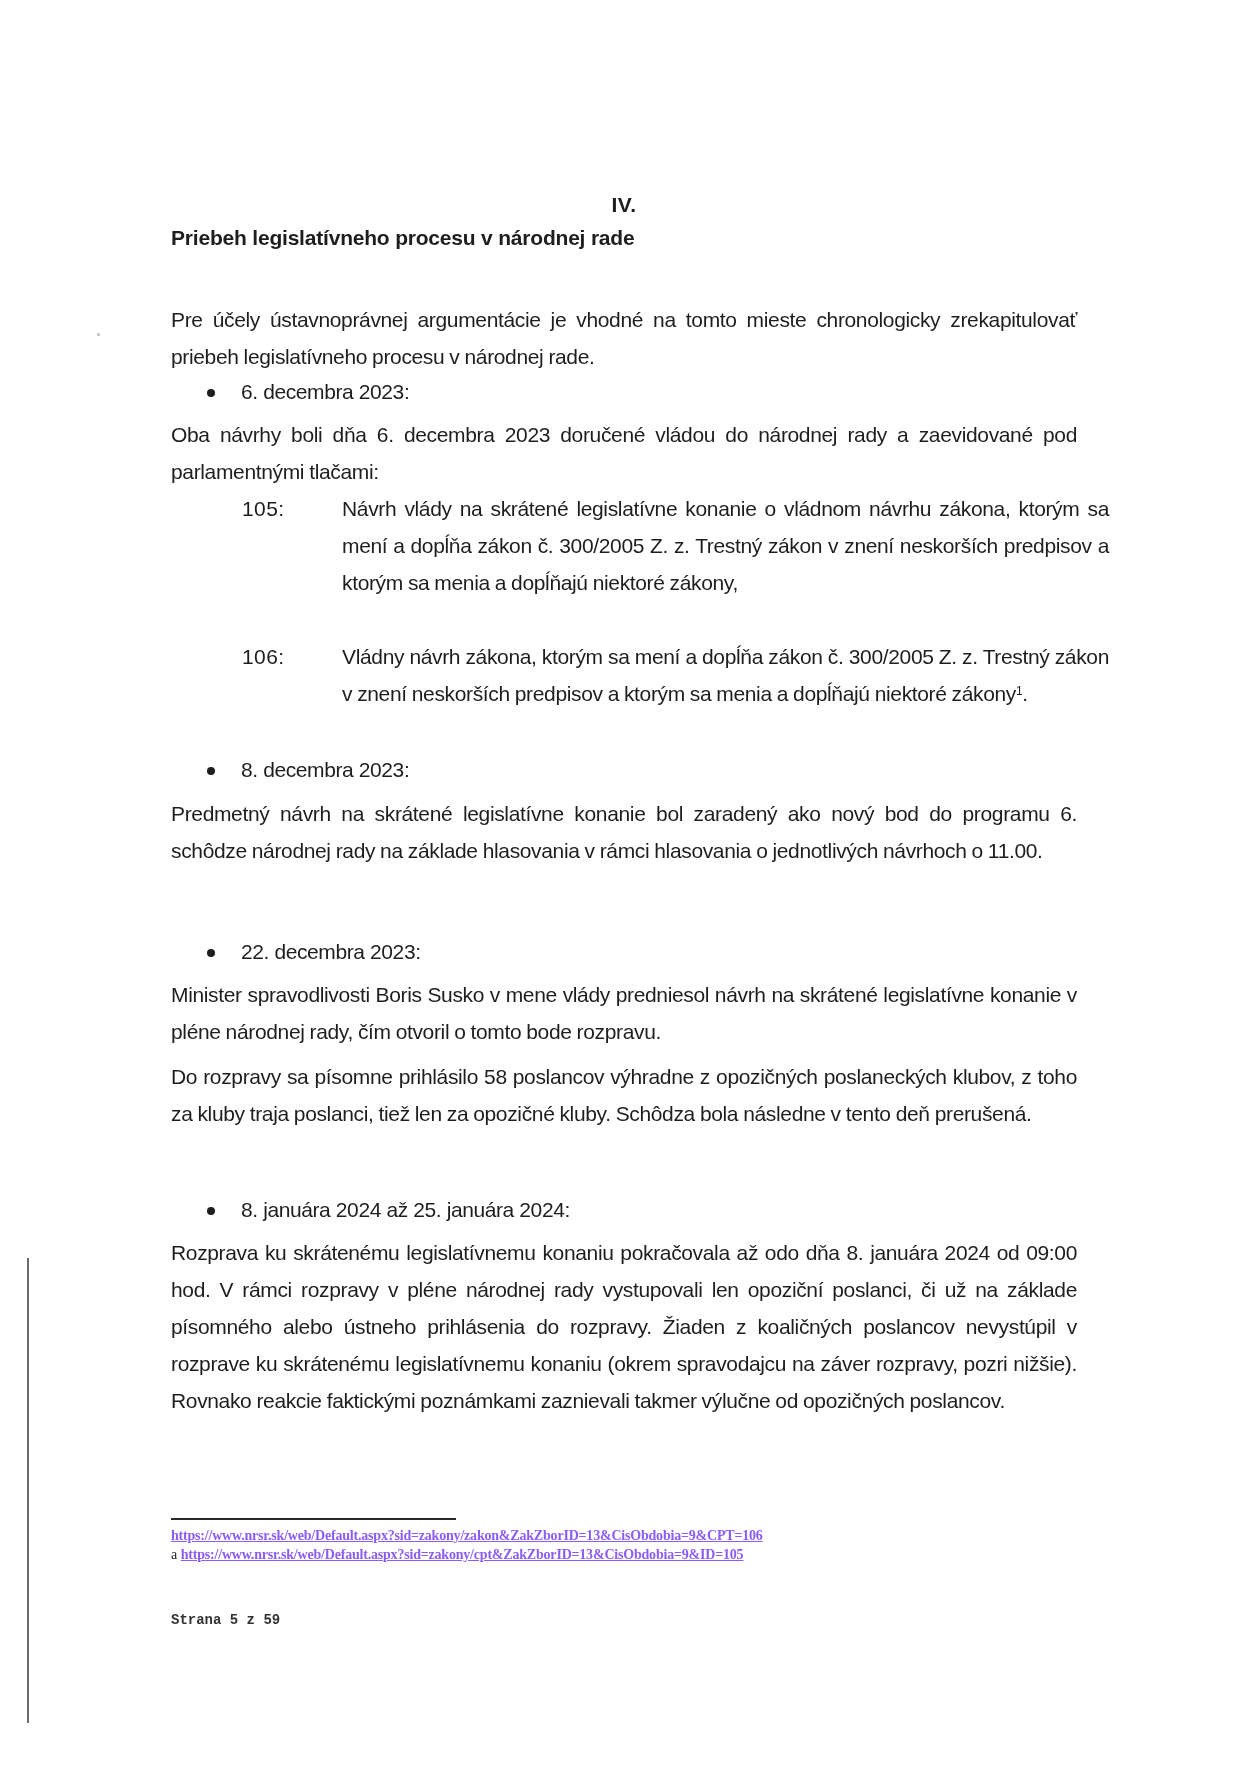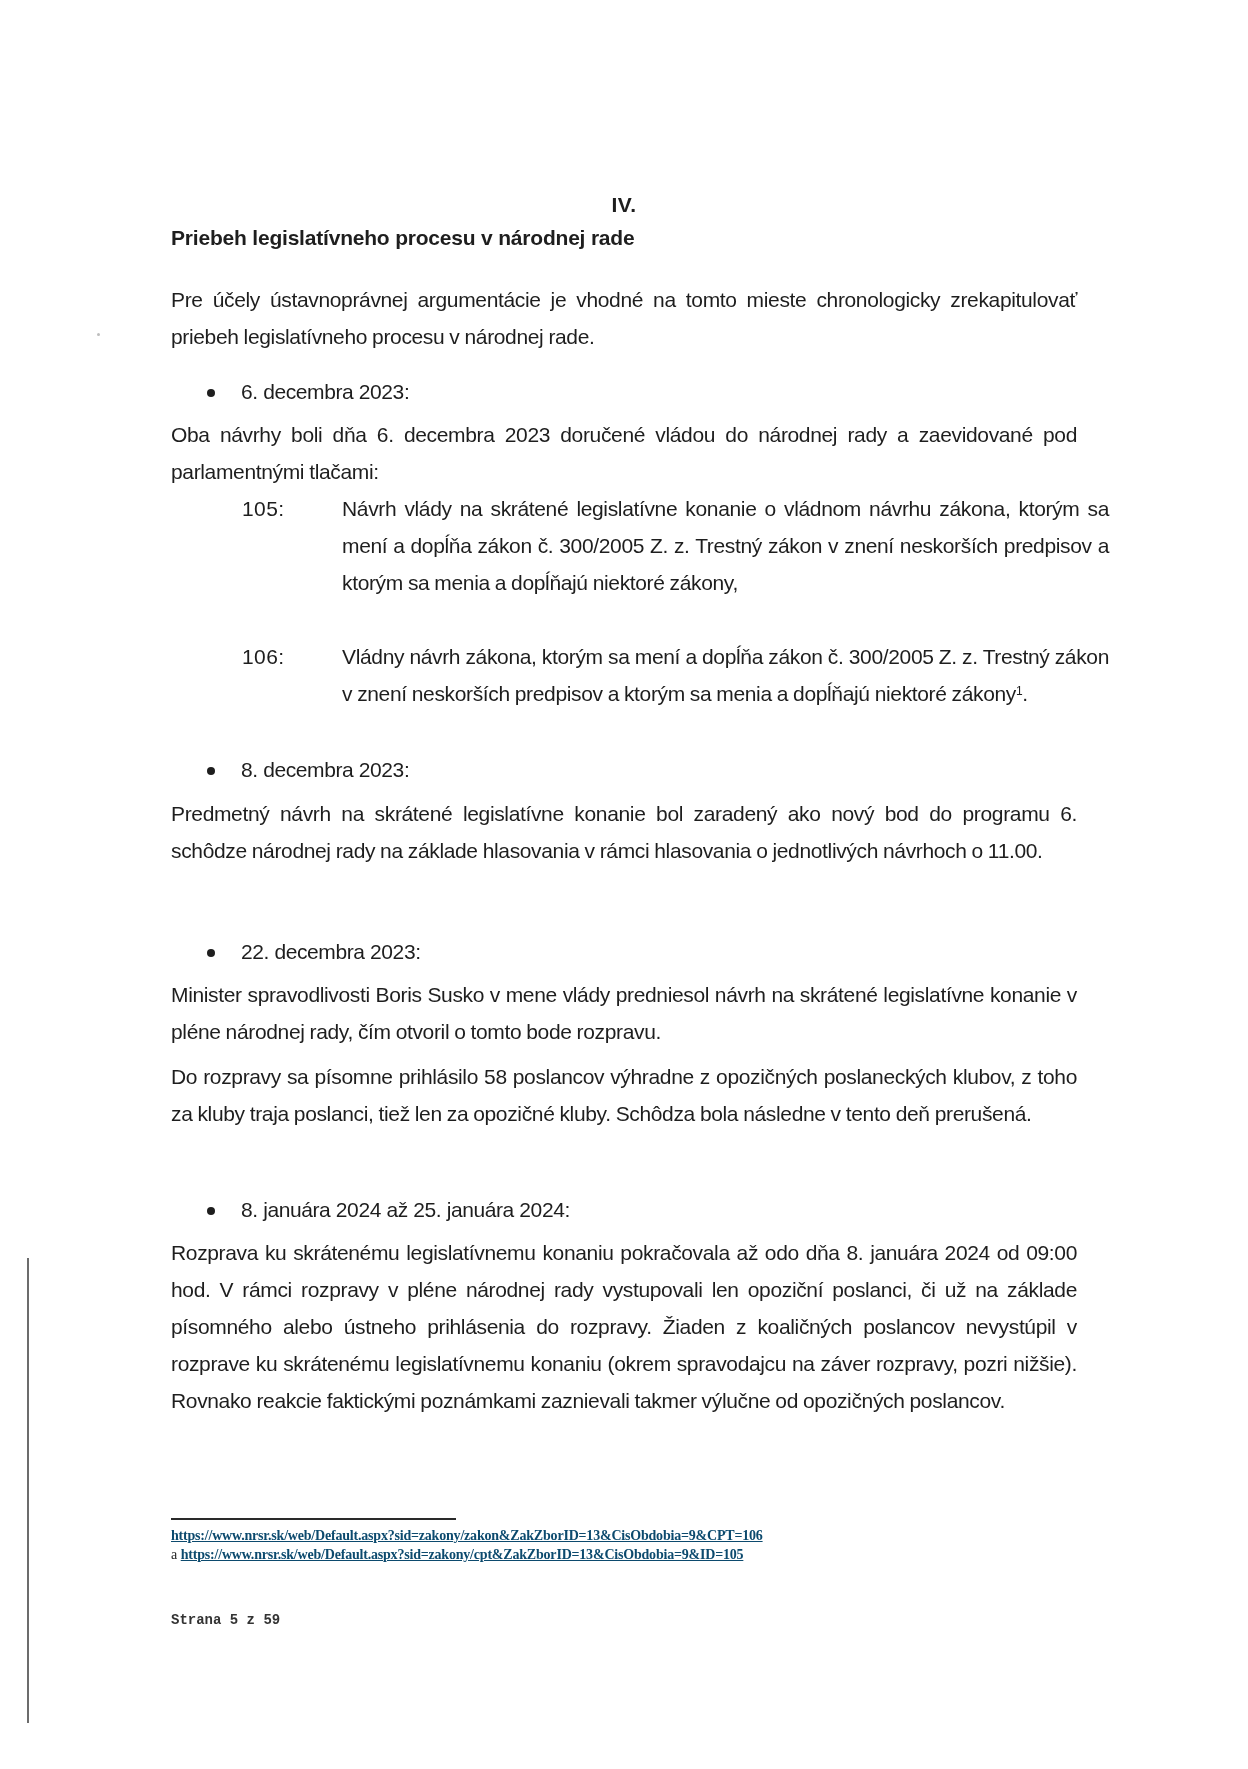--- a/index.html
+++ b/index.html
@@ -141,21 +141,21 @@
       font-family: "Liberation Serif", "DejaVu Serif", serif;
     }
     .footnote .fn-mark {
       font-size: 10px;
       vertical-align: top;
       position: relative;
       top: -1px;
       margin-right: 3px;
     }
     .footnote a {
-      color: #0c4a6e;
+      color: #8b5cf6;
       text-decoration: underline;
       font-weight: bold;
       letter-spacing: -0.2px;
     }
     .footnote .line {
       display: block;
       white-space: nowrap;
     }
     .page-num {
       position: absolute;
@@ -173,21 +173,21 @@
 
 <div class="page">
   <div class="scan-edge"></div>
   <div class="scan-speck"></div>
 
   <div class="content">
 
     <div class="section-num">IV.</div>
     <div class="section-title">Priebeh legislatívneho procesu v národnej rade</div>
 
-    <div class="para" style="top:281px;">Pre účely ústavnoprávnej argumentácie je vhodné na tomto mieste chronologicky zrekapitulovať priebeh legislatívneho procesu v národnej rade.</div>
+    <div class="para" style="top:301px;">Pre účely ústavnoprávnej argumentácie je vhodné na tomto mieste chronologicky zrekapitulovať priebeh legislatívneho procesu v národnej rade.</div>
 
     <div class="bullet" style="top:377px;">
       <span class="dot"></span>
       <span class="btext">6. decembra 2023:</span>
     </div>
     <div class="para" style="top:416px;">Oba návrhy boli dňa 6. decembra 2023 doručené vládou do národnej rady a zaevidované pod parlamentnými tlačami:</div>
 
     <div class="print-item" style="top:490px;">
       <span class="pnum">105:</span>
       <div class="ptext">Návrh vlády na skrátené legislatívne konanie o vládnom návrhu zákona, ktorým sa mení a dopĺňa zákon č. 300/2005 Z. z. Trestný zákon v znení neskorších predpisov a ktorým sa menia a dopĺňajú niektoré zákony,</div>

